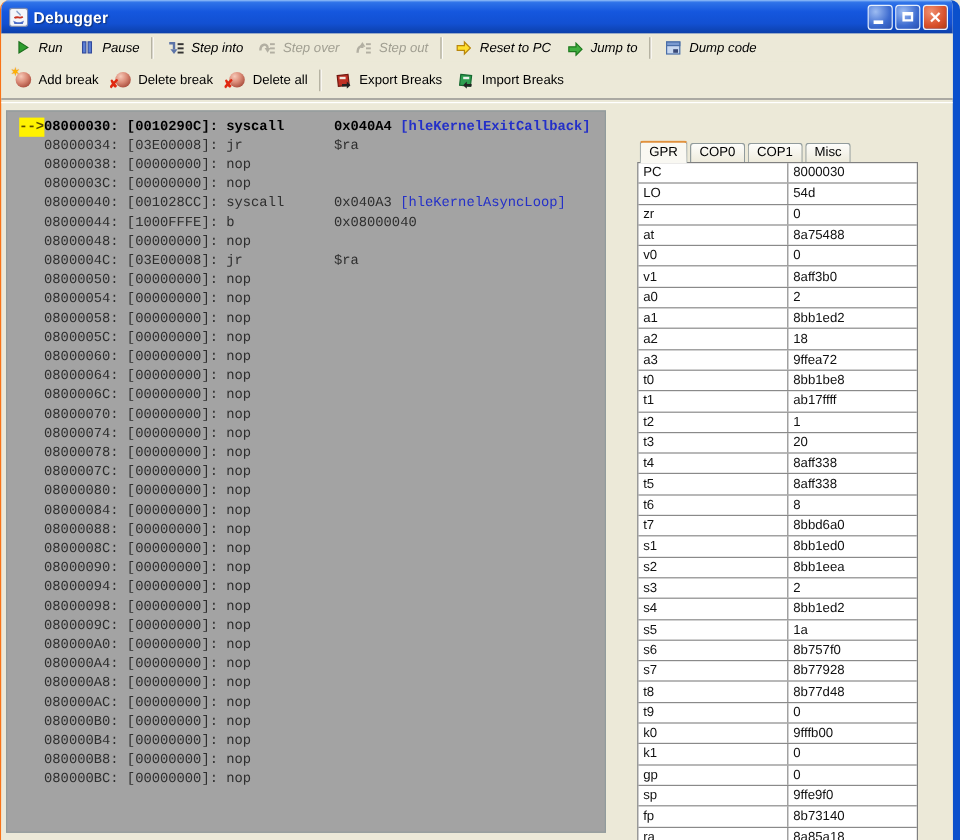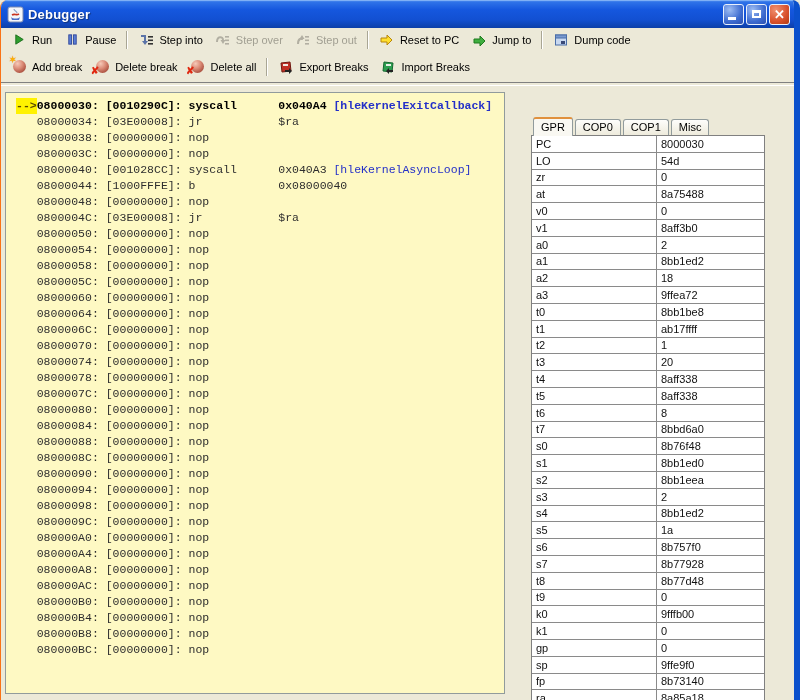--- a/index.html
+++ b/index.html
@@ -17,35 +17,35 @@
   .caption-btns{display:flex;gap:2px;}
   .cbtn{width:21px;height:21px;border-radius:3px;border:1px solid #E8F0FC;
     display:flex;align-items:center;justify-content:center;position:relative;box-sizing:border-box;}
   .cbtn.blue{background:radial-gradient(circle at 30% 25%,#9DBCF2,#3E6CD0 60%,#2A4FB0);}
   .cbtn.red{background:radial-gradient(circle at 30% 25%,#F09070,#D9512C 60%,#B03A12);}
   .glyph-min{position:absolute;left:4px;bottom:4px;width:8px;height:3px;background:#fff;}
   .glyph-max{width:9px;height:8px;border:2px solid #fff;border-top-width:3px;box-sizing:border-box;}
   .glyph-x{color:#fff;font-weight:bold;font-size:13px;line-height:1;font-family:"Liberation Sans",sans-serif;}
   
   .toolbar{display:flex;align-items:center;background:#ECE9D8;padding:0 4px;}
-  .tb1{height:23px;}
+  .tb1{height:23px;font-style:italic;}
   .tb2{height:31px;}
   .tbtn{display:inline-flex;align-items:center;gap:5px;padding:2px 5px;font-size:11px;
     color:#000;border:1px solid transparent;border-radius:2px;cursor:default;}
   .tbtn.disabled{color:#A19F92;}
   .sep{width:0;height:18px;border-left:1px solid #A9A694;border-right:1px solid #FFFFFF;margin:0 4px;}
   .etchline{height:2px;border-top:1px solid #808080;border-bottom:1px solid #FFFFFF;}
   .ic{display:inline-flex;width:16px;height:15px;align-items:center;justify-content:center;flex:0 0 auto;}
   .bomb{width:13px;height:13px;border-radius:50%;position:relative;
     background:radial-gradient(circle at 35% 28%,#F6C9B8,#DB8C78 40%,#B25847 72%,#8E3A2C);}
   .spark{position:absolute;left:-4px;top:-6px;font-size:10px;color:#FFB400;text-shadow:0 0 1px #E07000;}
   .delmark{position:absolute;left:-5px;bottom:-3px;font-size:10px;font-weight:bold;color:#E02810;}
   
   .content{position:relative;height:616px;}
-  .disasm{position:absolute;left:4px;top:6px;width:500px;height:602px;background:#fef9c3;
+  .disasm{position:absolute;left:4px;top:6px;width:500px;height:602px;background:#a3a3a3;
     border:1px solid #919B9C;box-sizing:border-box;overflow:hidden;
     font-family:"Liberation Mono",monospace;font-size:11.5px;line-height:16px;
     padding:5px 0 0 10px;color:#2E2E2E;}
   .dline{white-space:pre;height:16px;}
   .dline .marker{display:inline-block;width:3ch;}
   .dline.current{font-weight:bold;color:#000;}
   .dline.current .marker{background:#FFF200;color:#5A4A00;}
   .dline .mn{display:inline-block;width:13ch;}
   .dline .sym{color:#2430C8;}
   .regpanel{position:absolute;left:530px;top:30px;width:234px;}
@@ -340,24 +340,20 @@
           </div>
           <div class="rrow">
             <span class="rname">t6</span>
             <span class="rval">8</span>
           </div>
           <div class="rrow">
             <span class="rname">t7</span>
             <span class="rval">8bbd6a0</span>
           </div>
           <div class="rrow">
-            <span class="rname">s0</span>
-            <span class="rval">8b76f48</span>
-          </div>
-          <div class="rrow">
             <span class="rname">s1</span>
             <span class="rval">8bb1ed0</span>
           </div>
           <div class="rrow">
             <span class="rname">s2</span>
             <span class="rval">8bb1eea</span>
           </div>
           <div class="rrow">
             <span class="rname">s3</span>
             <span class="rval">2</span>

